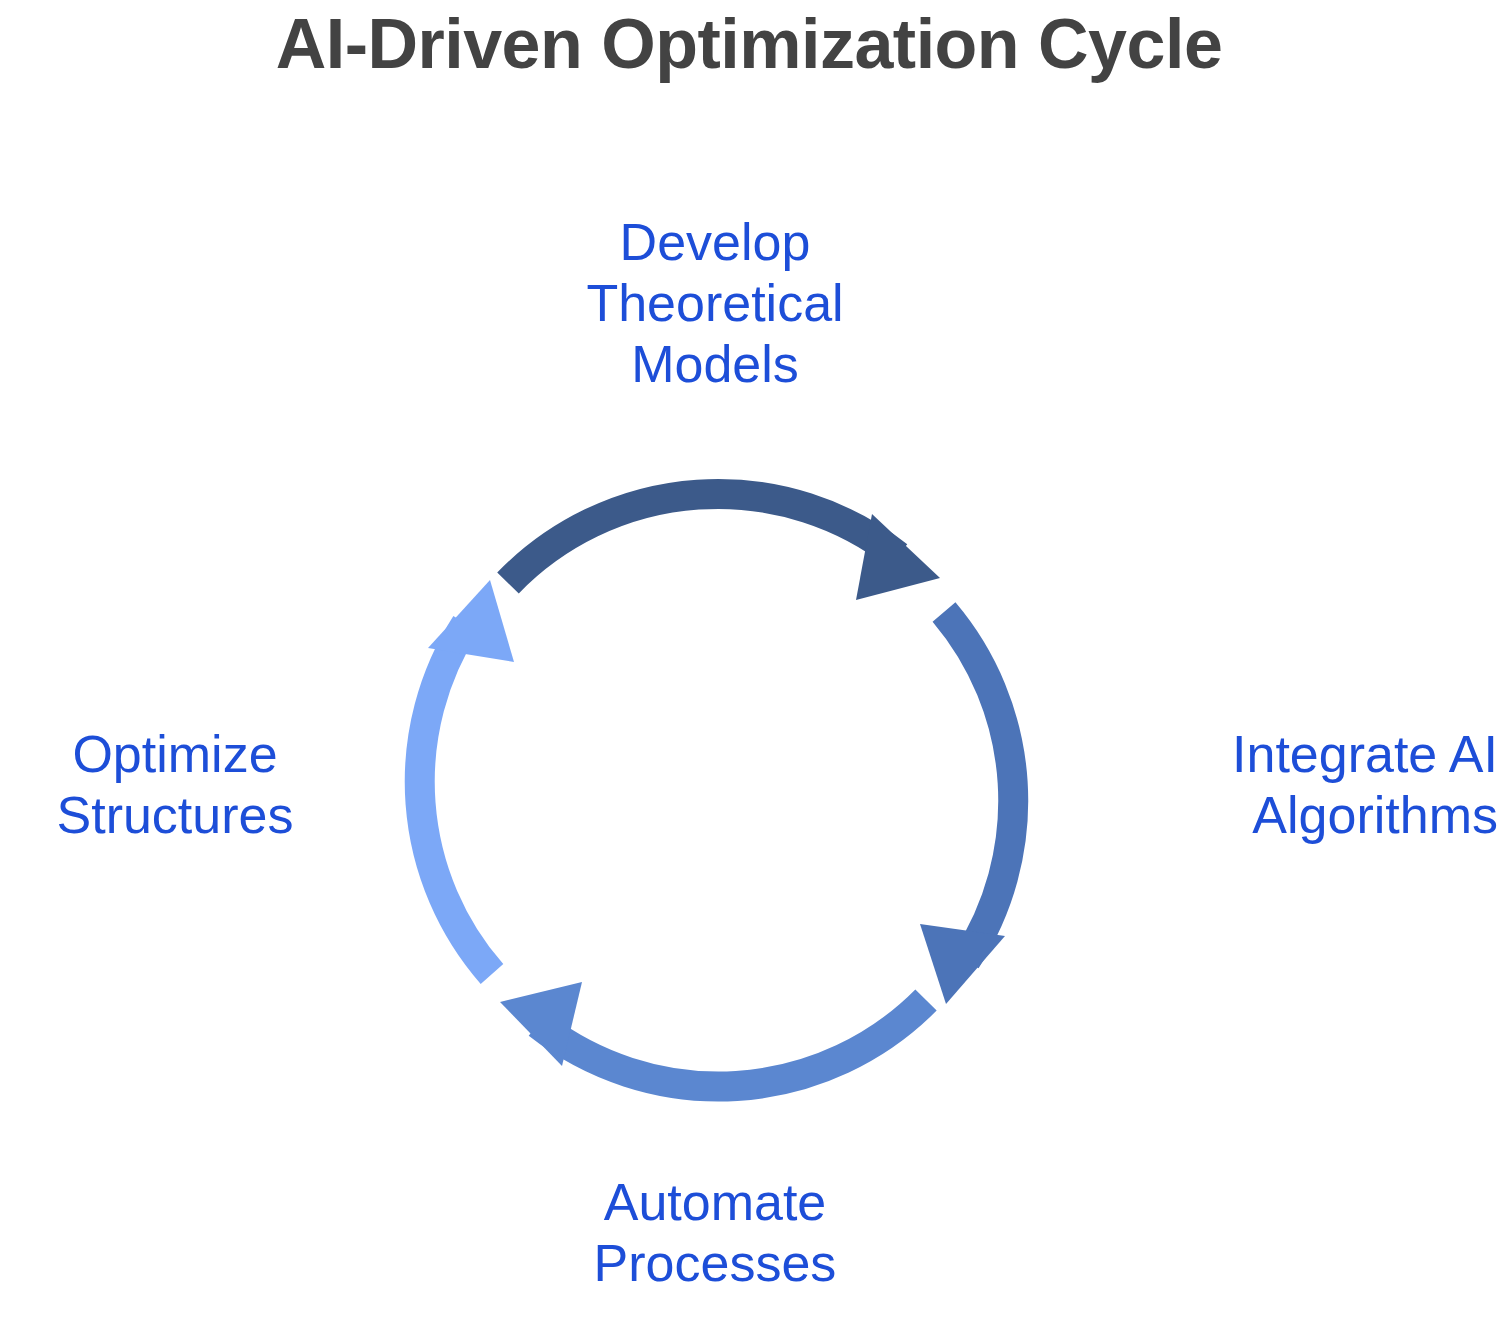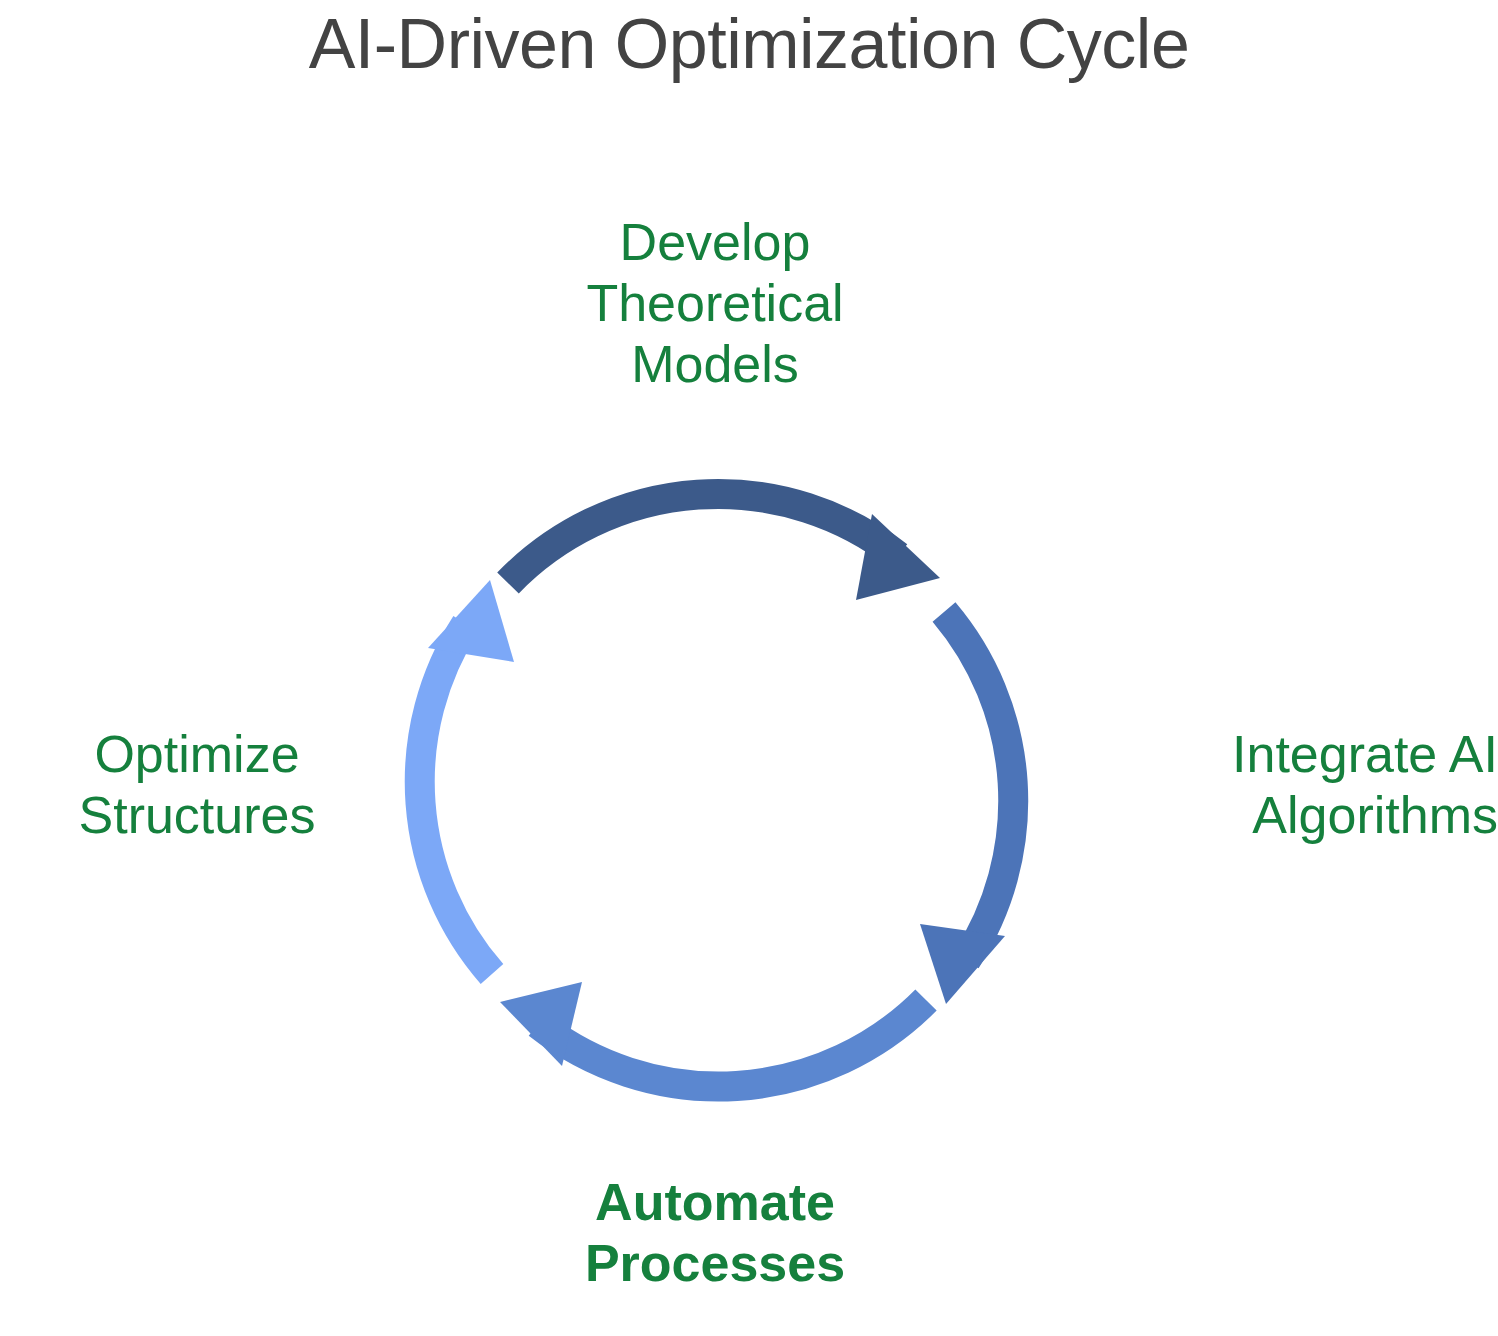--- a/index.html
+++ b/index.html
@@ -22,30 +22,30 @@
     height: 1336px;
   }
 
   #page-title {
     position: absolute;
     left: 0;
     top: 8px;
     width: 1498px;
     text-align: center;
     font-size: 70px;
-    font-weight: normal;
+    font-weight: bold;
     color: #434343;
     letter-spacing: -0.5px;
     line-height: 1.05;
     white-space: nowrap;
   }
 
   .cycle-stage-label {
     position: absolute;
-    color: #15803d;
+    color: #1d4ed8;
     font-size: 52px;
     font-weight: normal;
     line-height: 1.17;
     white-space: pre-line;
   }
 
   #label-develop-theoretical-models {
     left: 449px;
     top: 212px;
     width: 532px;
@@ -57,29 +57,27 @@
     top: 724px;
     width: 390px;
     text-align: right;
   }
 
   #label-automate-processes {
     left: 450px;
     top: 1172px;
     width: 530px;
     text-align: center;
-    font-weight: bold;
   }
 
   #label-optimize-structures {
     left: 0px;
     top: 724px;
     width: 350px;
     text-align: center;
-    margin-left: 22px;
   }
 
   #cycle-arrows-svg {
     position: absolute;
     left: 0;
     top: 0;
     width: 1498px;
     height: 1336px;
   }
 </style>

